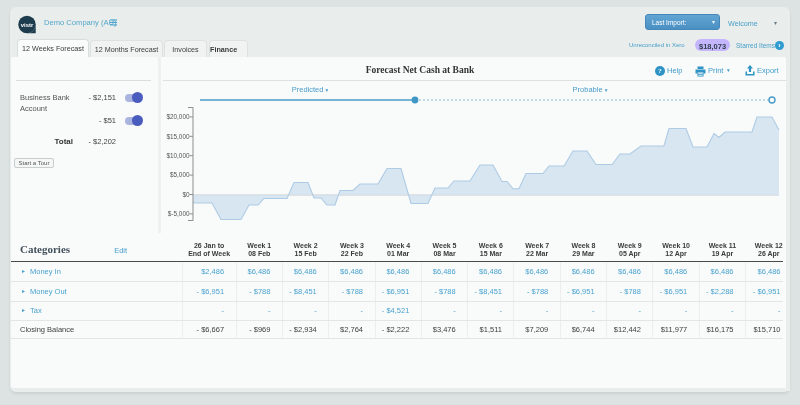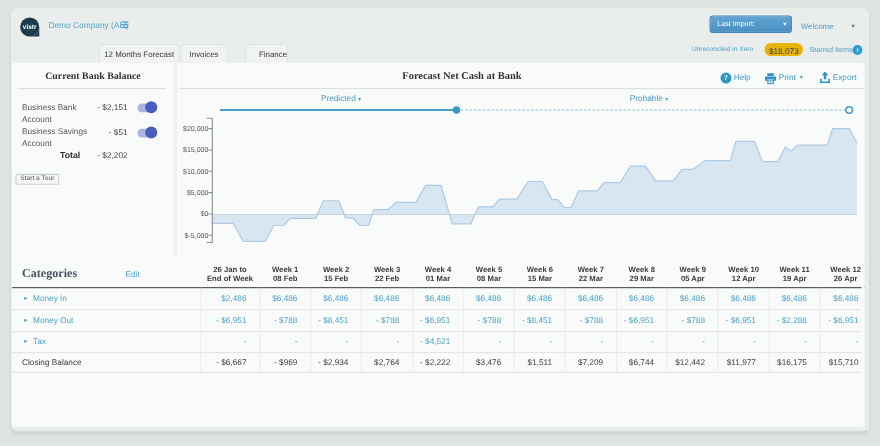--- a/index.html
+++ b/index.html
@@ -29,41 +29,40 @@
     </svg>
 
   <div class="abs" style="left:645px;top:14px;width:75px;height:16px;background:linear-gradient(#60a5d3,#4a90c2);border-radius:3px;border:1px solid #4587b8;">
     <span style="position:absolute;left:6px;top:4px;font-size:6.5px;color:#fff;">Last Import:</span>
     <span style="position:absolute;right:4px;top:3px;font-size:6px;color:#e8f2fa;">▾</span>
   </div>
   <div class="abs" style="left:728px;top:18.5px;font-size:7.2px;color:#4ba0c8;">Welcome</div>
   <div class="abs" style="left:774px;top:19px;font-size:6px;color:#6b7a85;">▾</div>
 
   <div class="abs" style="left:629px;top:42px;font-size:6px;color:#4ba0c8;">Unreconciled in Xero</div>
-  <div class="abs" style="left:695px;top:39px;height:12px;background:#eab308;border-radius:6px;padding:3px 4px;font-size:7.5px;font-weight:normal;color:#2e3e4a;">$18,073</div>
+  <div class="abs" style="left:695px;top:39px;height:12px;background:#c4b5fd;border-radius:6px;padding:3px 4px;font-size:7.5px;font-weight:bold;color:#2e3e4a;">$18,073</div>
   <div class="abs" style="left:736px;top:42px;font-size:6.5px;color:#4ba0c8;">Starred Items</div>
   <div class="abs" style="left:775px;top:40.5px;width:9px;height:9px;border-radius:50%;background:#2f9bd0;color:#fff;font-size:7px;text-align:center;line-height:10px;font-weight:bold;">›</div>
 
+  <div class="abs" style="left:17px;top:39px;width:72px;height:18px;background:#fafbfb;border:1px solid #d8dedd;border-bottom:none;border-radius:4px 4px 0 0;font-size:7.2px;color:#3a3a3a;text-align:center;line-height:18px;">12 Weeks Forecast</div>
   <div class="abs" style="left:90px;top:40px;width:73px;height:17px;background:#f1f3f3;border:1px solid #dde2e1;border-bottom:none;border-radius:4px 4px 0 0;font-size:7.2px;color:#3a3a3a;text-align:center;line-height:17px;">12 Months Forecast</div>
   <div class="abs" style="left:164px;top:40px;width:43px;height:17px;background:#f1f3f3;border:1px solid #dde2e1;border-bottom:none;border-radius:4px 4px 0 0;font-size:7.2px;color:#3a3a3a;text-align:center;line-height:17px;">Invoices</div>
-  <div class="abs" style="left:223px;top:40px;width:39px;height:17px;background:#f1f3f3;border:1px solid #dde2e1;border-bottom:none;border-radius:4px 4px 0 0;font-size:7.2px;color:#3a3a3a;text-align:right;line-height:17px;">Finance</div>
+  <div class="abs" style="left:209px;top:40px;width:39px;height:17px;background:#f1f3f3;border:1px solid #dde2e1;border-bottom:none;border-radius:4px 4px 0 0;font-size:7.2px;color:#3a3a3a;text-align:left;line-height:17px;font-weight:bold;">Finance</div>
 
   <div class="abs" style="left:11px;top:57px;width:775px;height:331px;background:#f9fafa;border-radius:2px;"></div>
 
   <div class="abs" style="left:158px;top:57px;width:3px;height:176px;background:#eef1f0;"></div>
 
-  <div class="abs" style="left:11px;top:64px;width:147px;text-align:center;font-family:'Liberation Serif',serif;font-size:9px;font-weight:bold;color:#333;">Current Bank Balance</div>
   <div class="abs" style="left:16px;top:80px;width:135px;height:1px;background:#d9dddd;"></div>
 
   <div class="abs" style="left:20px;top:91.5px;width:70px;font-size:7.5px;color:#555;line-height:11px;">Business Bank Account</div>
   <div class="abs" style="left:70px;top:92.5px;width:46px;font-size:7.5px;color:#444;text-align:right;">- $2,151</div>
   <div class="abs" style="left:125px;top:93.5px;width:15px;height:8px;background:#a9b4df;border-radius:4px;"></div>
   <div class="abs" style="left:132px;top:92px;width:11px;height:11px;background:#4a5cbe;border-radius:50%;"></div>
 
-  <div class="abs" style="left:20px;top:114px;width:70px;font-size:7.5px;color:#555;line-height:11px;">Business Savings Account</div>
   <div class="abs" style="left:70px;top:115.5px;width:46px;font-size:7.5px;color:#444;text-align:right;">- $51</div>
   <div class="abs" style="left:125px;top:116.5px;width:15px;height:8px;background:#a9b4df;border-radius:4px;"></div>
   <div class="abs" style="left:132px;top:115px;width:11px;height:11px;background:#4a5cbe;border-radius:50%;"></div>
 
   <div class="abs" style="left:20px;top:136.5px;width:53px;font-size:8px;font-weight:bold;color:#333;text-align:right;">Total</div>
   <div class="abs" style="left:70px;top:137px;width:46px;font-size:7.5px;color:#444;text-align:right;">- $2,202</div>
 
   <div class="abs" style="left:14px;top:157.5px;height:10px;background:#f5f6f6;border:1px solid #c8cecd;border-radius:2px;font-size:6px;color:#555;padding:1.5px 3.5px;line-height:6.5px;">Start a Tour</div>
 
   <div class="abs" style="left:340px;top:65px;width:160px;text-align:center;font-family:'Liberation Serif',serif;font-size:9.5px;font-weight:bold;color:#333;">Forecast Net Cash at Bank</div>

